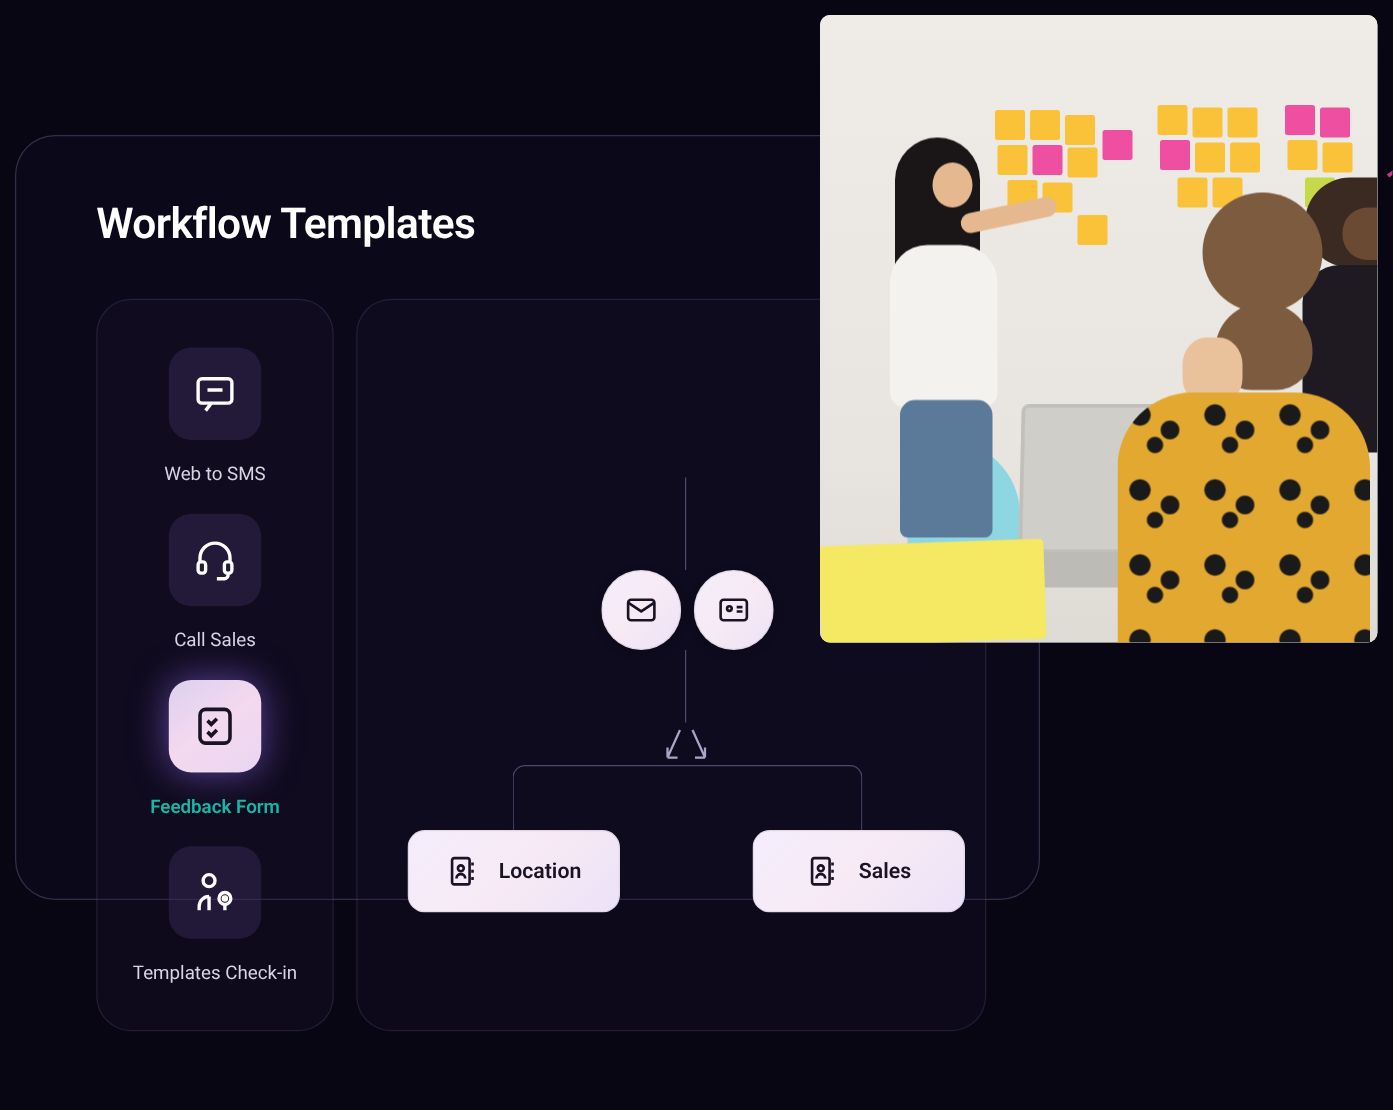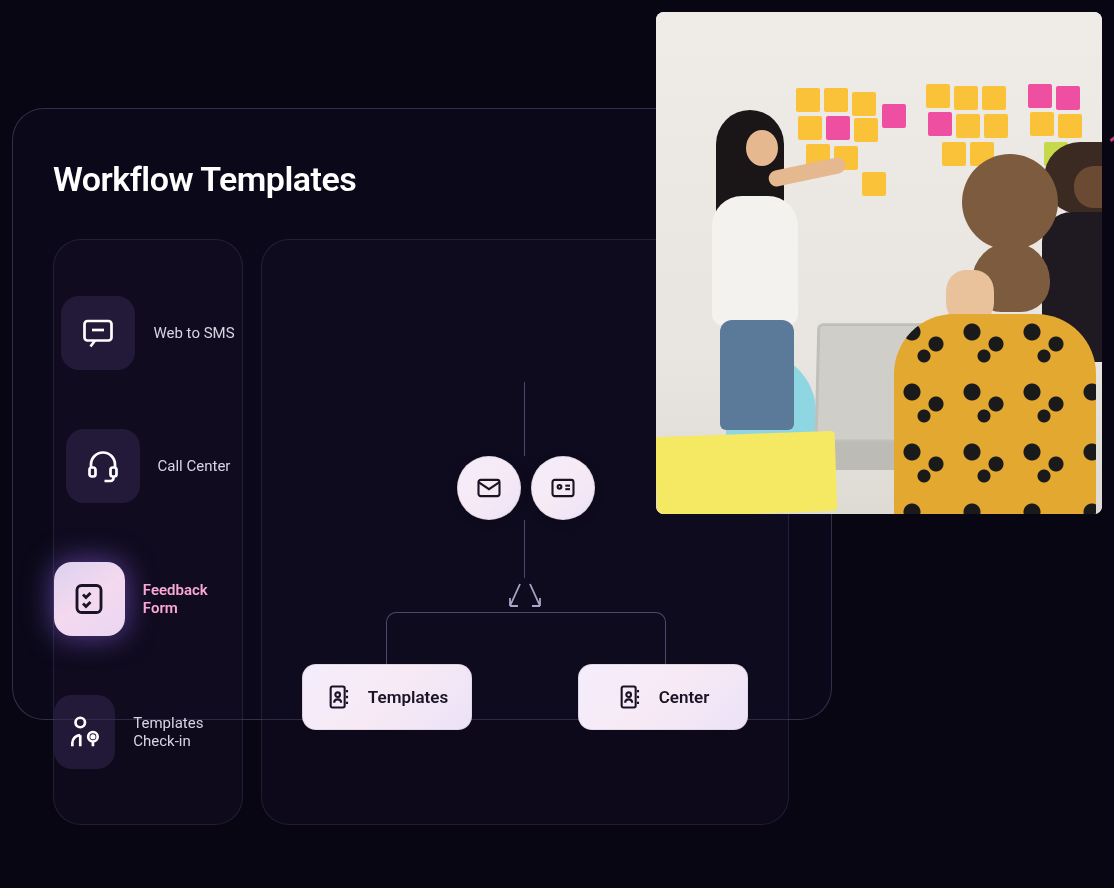--- a/index.html
+++ b/index.html
@@ -15,21 +15,21 @@
 
   .main-panel {
     position: absolute;
     left: 12px;
     top: 108px;
     width: 820px;
     height: 612px;
     border: 1px solid rgba(180,160,220,0.25);
     border-radius: 32px;
     background: rgba(20,15,40,0.3);
-    padding: 50px 42px 42px 40px;
+    padding: 50px 42px 42px 64px;
   }
 
   .panel-title {
     font-size: 34px;
     font-weight: 600;
     letter-spacing: -0.5px;
     margin-bottom: 40px;
   }
 
   .panel-body {
@@ -46,21 +46,21 @@
     background: rgba(30,20,50,0.25);
     display: flex;
     flex-direction: column;
     justify-content: space-around;
     align-items: center;
     padding: 26px 0;
   }
 
   .template-item {
     display: flex;
-    flex-direction: row;
+    flex-direction: column;
     align-items: center;
     gap: 18px;
     cursor: pointer;
   }
 
   .template-icon {
     width: 74px;
     height: 74px;
     border-radius: 18px;
     background: rgba(60,45,90,0.45);
@@ -70,21 +70,21 @@
   }
   .template-icon.active {
     background: linear-gradient(145deg,#dcd0f0 0%,#f4d9ef 50%,#e9d6f2 100%);
     box-shadow: 0 0 28px 2px rgba(140,100,230,0.55);
   }
   .template-label {
     font-size: 15px;
     color: #d8d4e2;
   }
   .template-label.active {
-    color: #f9a8d4;
+    color: #14b8a6;
     font-weight: 600;
   }
 
   .canvas {
     flex: 1;
     height: 100%;
     border: 1px solid rgba(160,150,200,0.15);
     border-radius: 28px;
     background: rgba(30,20,55,0.22);
     position: relative;
@@ -258,21 +258,21 @@
 
       <div class="template-item">
         <div class="template-icon">
           <svg width="36" height="36" viewBox="0 0 24 24" fill="none" stroke="#fff" stroke-width="1.8">
             <path d="M4 13v-2a8 8 0 0 1 16 0v2"></path>
             <rect x="3" y="13" width="4" height="6" rx="1.5"></rect>
             <rect x="17" y="13" width="4" height="6" rx="1.5"></rect>
             <path d="M19 19v1a2 2 0 0 1-2 2h-4"></path>
           </svg>
         </div>
-        <span class="template-label">Call Center</span>
+        <span class="template-label">Call Sales</span>
       </div>
 
       <div class="template-item">
         <div class="template-icon active">
           <svg width="36" height="36" viewBox="0 0 24 24" fill="none" stroke="#1a1326" stroke-width="1.9">
             <rect x="4" y="3" width="16" height="18" rx="3"></rect>
             <path d="M8 9l2 2 3-3"></path>
             <path d="M8 15l2 2 3-3"></path>
           </svg>
         </div>
@@ -338,35 +338,35 @@
         <span>
           <svg width="28" height="28" viewBox="0 0 24 24" fill="none" stroke="#1a1326" stroke-width="1.8">
             <rect x="4" y="3" width="12" height="18" rx="1.5"></rect>
             <circle cx="10" cy="10" r="2"></circle>
             <path d="M7 17c0-2 1.5-3 3-3s3 1 3 3"></path>
             <line x1="18" y1="6" x2="18" y2="8"></line>
             <line x1="18" y1="11" x2="18" y2="13"></line>
             <line x1="18" y1="16" x2="18" y2="18"></line>
           </svg>
         </span>
-        <span>Templates</span>
+        <span>Location</span>
       </div>
 
       <div class="node node-sales">
         <span>
           <svg width="28" height="28" viewBox="0 0 24 24" fill="none" stroke="#1a1326" stroke-width="1.8">
             <rect x="4" y="3" width="12" height="18" rx="1.5"></rect>
             <circle cx="10" cy="10" r="2"></circle>
             <path d="M7 17c0-2 1.5-3 3-3s3 1 3 3"></path>
             <line x1="18" y1="6" x2="18" y2="8"></line>
             <line x1="18" y1="11" x2="18" y2="13"></line>
             <line x1="18" y1="16" x2="18" y2="18"></line>
           </svg>
         </span>
-        <span>Center</span>
+        <span>Sales</span>
       </div>
 
     </div>
   </div>
 </div>
 
 <div class="photo">
   <div class="wall"></div>
 
   <div class="sticky sy" style="left:140px;top:76px"></div>

